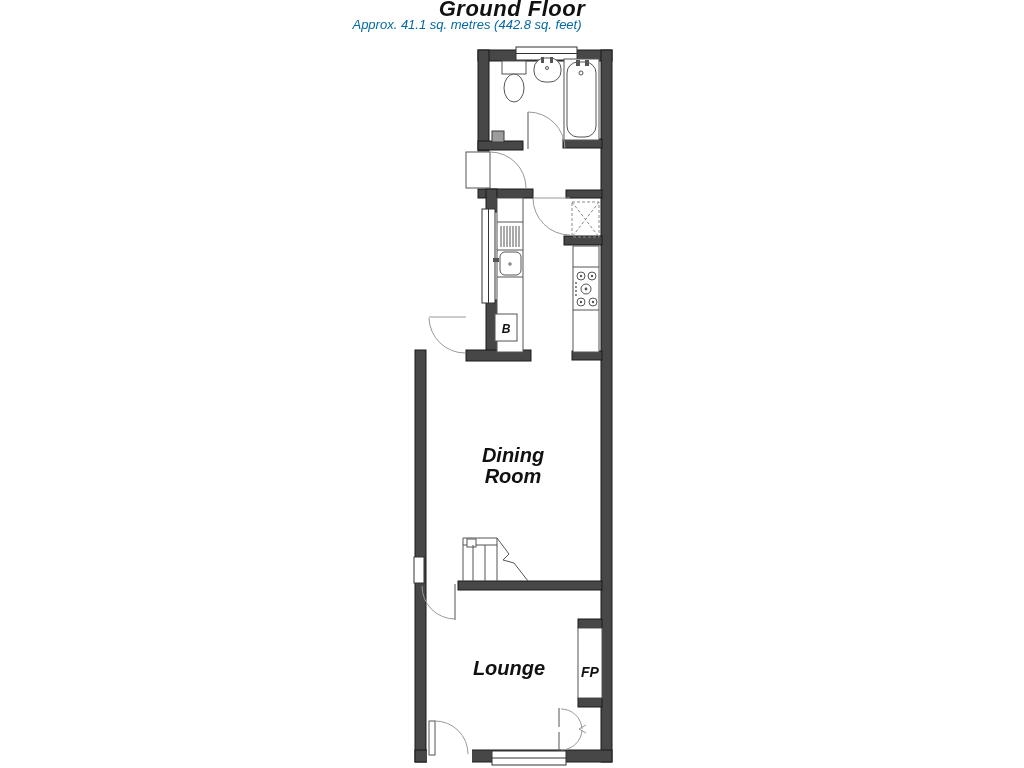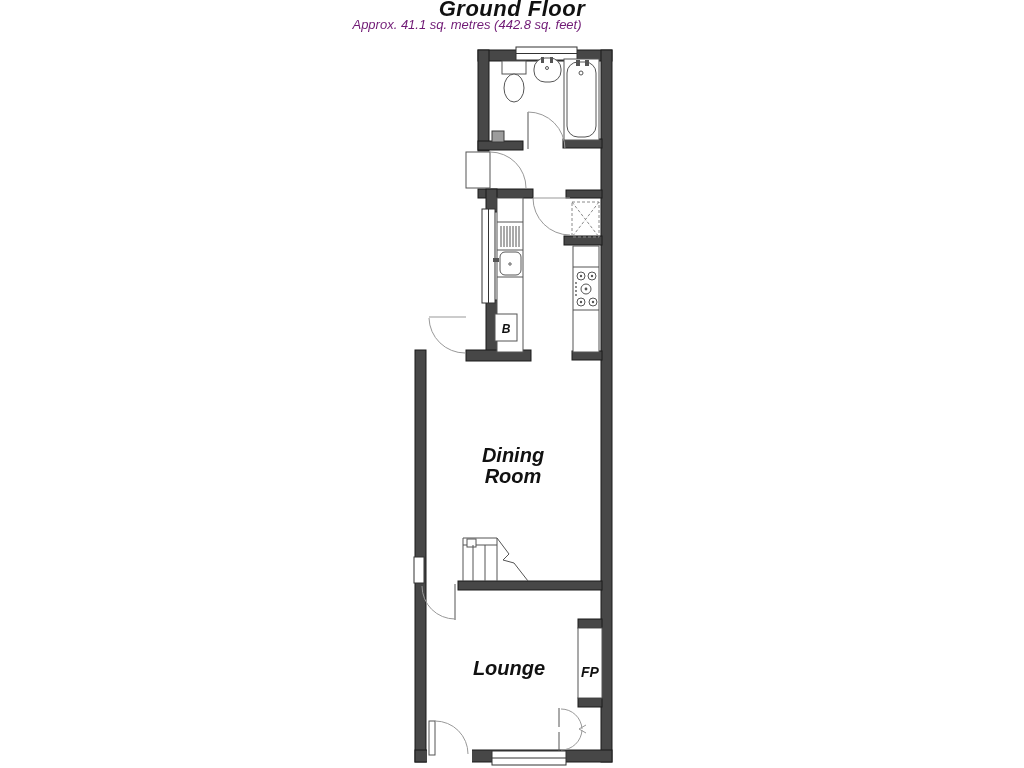--- a/index.html
+++ b/index.html
@@ -1,21 +1,21 @@
 <!DOCTYPE html>
 <html><head>
 <meta charset="utf-8">
 <style>
   html,body{margin:0;padding:0;background:#fff;}
   .stage{position:relative;width:1024px;height:768px;background:#fff;overflow:hidden;
          font-family:"Liberation Sans", sans-serif;font-style:italic;}
   .plan-title{position:absolute;left:0;top:-4px;width:1024px;text-align:center;
               font-size:22px;font-weight:bold;color:#111;letter-spacing:0.5px;}
   .plan-subtitle{position:absolute;left:0;top:17px;width:934px;text-align:center;
-                 font-size:13px;color:#701a75;}
+                 font-size:13px;color:#0369a1;}
   svg{position:absolute;left:0;top:0;}
   .wall{fill:#474747;stroke:#1a1a1a;stroke-width:1;}
   .pier{fill:#9c9c9c;stroke:#3a3a3a;stroke-width:1;}
   .fix{fill:#ffffff;stroke:#555;stroke-width:1;}
   .fixline{stroke:#555;stroke-width:1;fill:none;}
   .arc{stroke:#999;stroke-width:1;fill:none;}
   .win{fill:#ffffff;stroke:#333;stroke-width:1;}
   .winline{stroke:#333;stroke-width:1;}
   .dashedbox{fill:none;stroke:#8a8a8a;stroke-width:1;stroke-dasharray:3,2;}
   .solidfill{fill:#555;stroke:none;}

